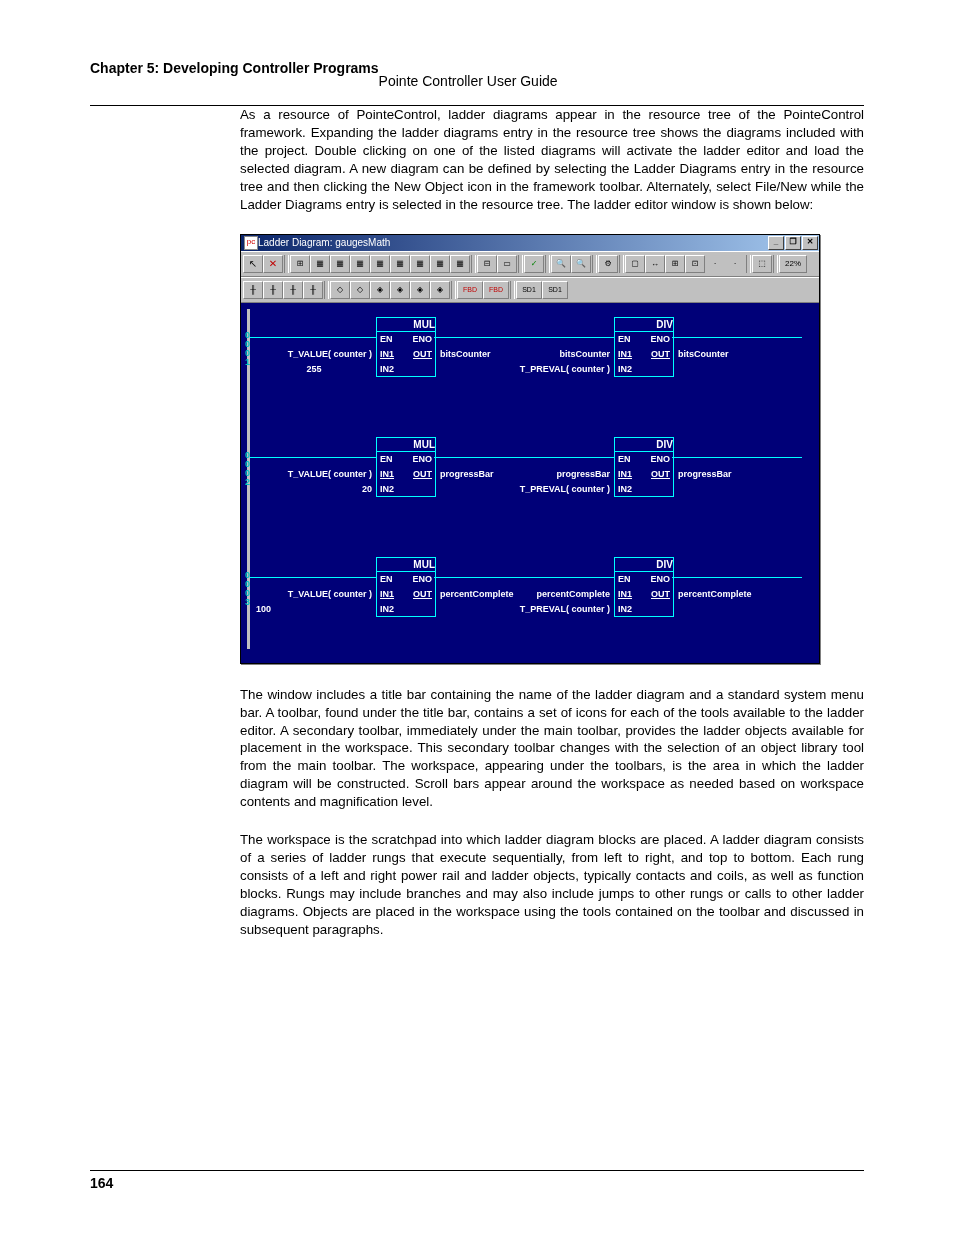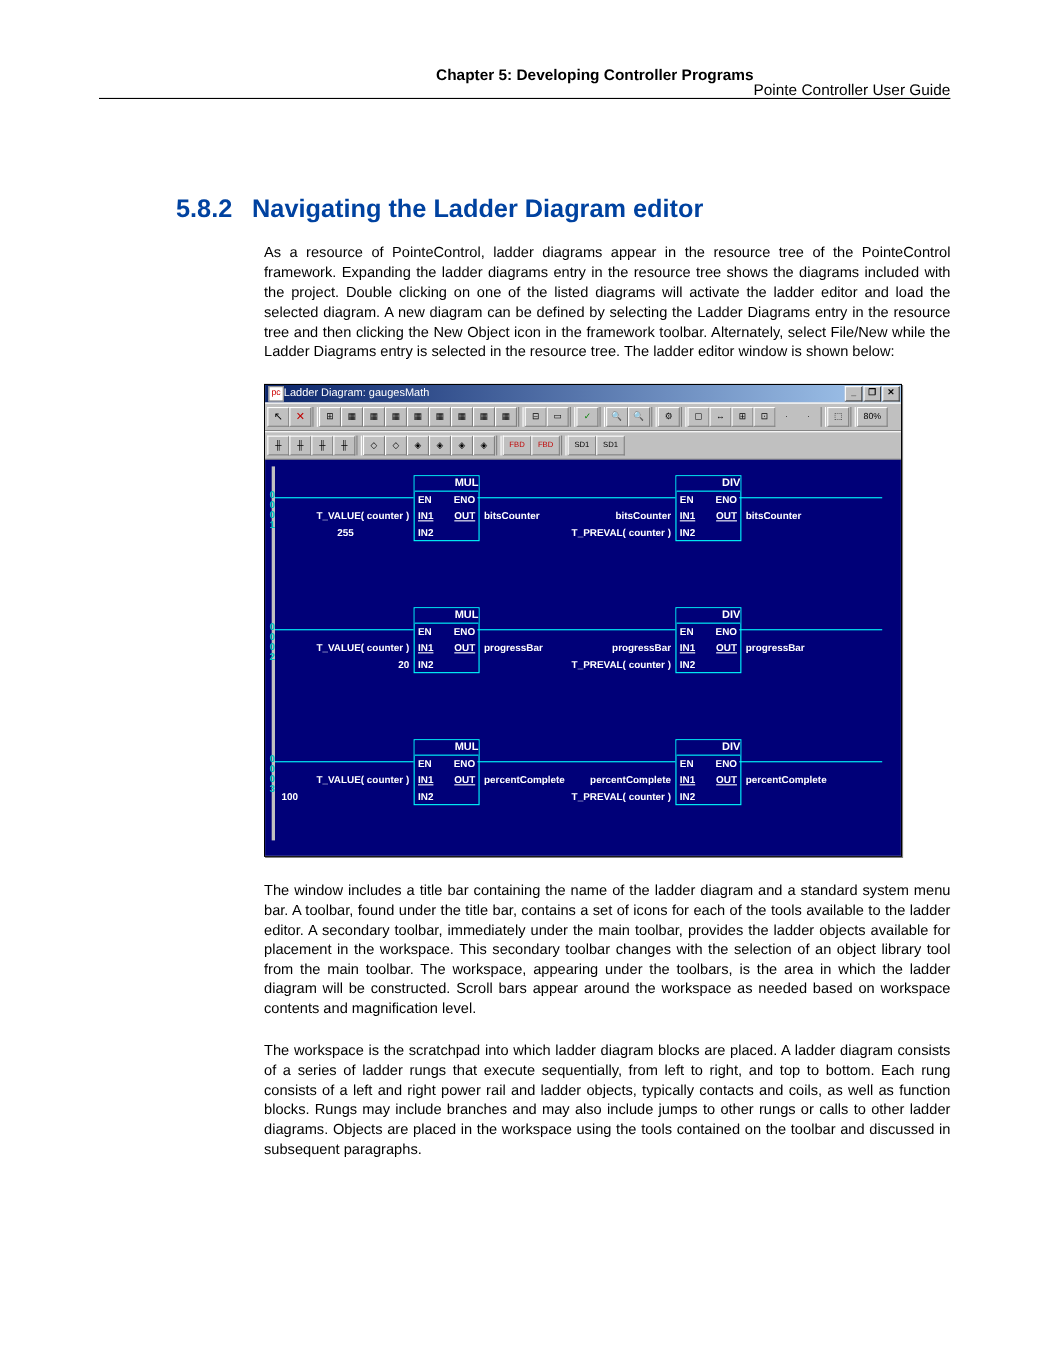--- a/index.html
+++ b/index.html
@@ -12,23 +12,23 @@
   }
   .page {
     width: 954px;
     height: 1235px;
     box-sizing: border-box;
     padding: 60px 90px 50px 90px;
     position: relative;
   }
   .hdr {
     display: flex;
-    justify-content: flex-end;
+    justify-content: flex-start;
     border-bottom: 1.5px solid #000;
-    padding-bottom: 0;
+    padding-bottom: 16px;
     font-size: 14px;
   }
   .hdr-left { font-weight: bold; }
   .hdr-right { font-weight: normal; margin-top: 13px; }
   .section-title {
     color: #0042a0;
     font-weight: bold;
     font-size: 23px;
     margin-top: 86px;
     margin-left: 70px;
@@ -202,23 +202,20 @@
 </style>
 </head>
 <body>
 
 <div class="page">
   <div class="hdr">
     <span class="hdr-left">Chapter 5: Developing Controller Programs</span>
     <span class="hdr-right">Pointe Controller User Guide</span>
   </div>
 
-  <div class="section-title">
-    <span class="num">5.8.2</span><span>Navigating the Ladder Diagram editor</span>
-  </div>
 
   <div class="body-text">
     <p>As a resource of PointeControl, ladder diagrams appear in the resource tree of the PointeControl framework. Expanding the ladder diagrams entry in the resource tree shows the diagrams included with the project. Double clicking on one of the listed diagrams will activate the ladder editor and load the selected diagram. A new diagram can be defined by selecting the Ladder Diagrams entry in the resource tree and then clicking the New Object icon in the framework toolbar. Alternately, select File/New while the Ladder Diagrams entry is selected in the resource tree. The ladder editor window is shown below:</p>
   </div>
 
   <div class="win">
     <div class="titlebar">
       <span class="title-left">
         <span class="win-icon">pc</span>
         <span>Ladder Diagram: gaugesMath</span>
@@ -260,21 +257,21 @@
       <span class="tb-sep"></span>
       <span class="tb-btn raised">▢</span>
       <span class="tb-btn raised">↔</span>
       <span class="tb-btn raised">⊞</span>
       <span class="tb-btn raised">⊡</span>
       <span class="tb-btn">·</span>
       <span class="tb-btn">·</span>
       <span class="tb-sep"></span>
       <span class="tb-btn raised">⬚</span>
       <span class="tb-sep"></span>
-      <span class="tb-btn raised" style="width:28px">80%</span>
+      <span class="tb-btn raised" style="width:28px">22%</span>
     </div>
 
     <div class="toolbar">
       <span class="tb-btn raised">╫</span>
       <span class="tb-btn raised">╫</span>
       <span class="tb-btn raised">╫</span>
       <span class="tb-btn raised">╫</span>
       <span class="tb-sep"></span>
       <span class="tb-btn raised">◇</span>
       <span class="tb-btn raised">◇</span>
@@ -409,13 +406,14 @@
   </div>
         </div>
     </div>
   </div>
 
   <div class="body-text">
     <p>The window includes a title bar containing the name of the ladder diagram and a standard system menu bar. A toolbar, found under the title bar, contains a set of icons for each of the tools available to the ladder editor. A secondary toolbar, immediately under the main toolbar, provides the ladder objects available for placement in the workspace. This secondary toolbar changes with the selection of an object library tool from the main toolbar. The workspace, appearing under the toolbars, is the area in which the ladder diagram will be constructed. Scroll bars appear around the workspace as needed based on workspace contents and magnification level.</p>
     <p>The workspace is the scratchpad into which ladder diagram blocks are placed. A ladder diagram consists of a series of ladder rungs that execute sequentially, from left to right, and top to bottom. Each rung consists of a left and right power rail and ladder objects, typically contacts and coils, as well as function blocks. Rungs may include branches and may also include jumps to other rungs or calls to other ladder diagrams. Objects are placed in the workspace using the tools contained on the toolbar and discussed in subsequent paragraphs.</p>
   </div>
 
+  <div class="pagenum">164</div>
 </div>
 
 </body></html>

